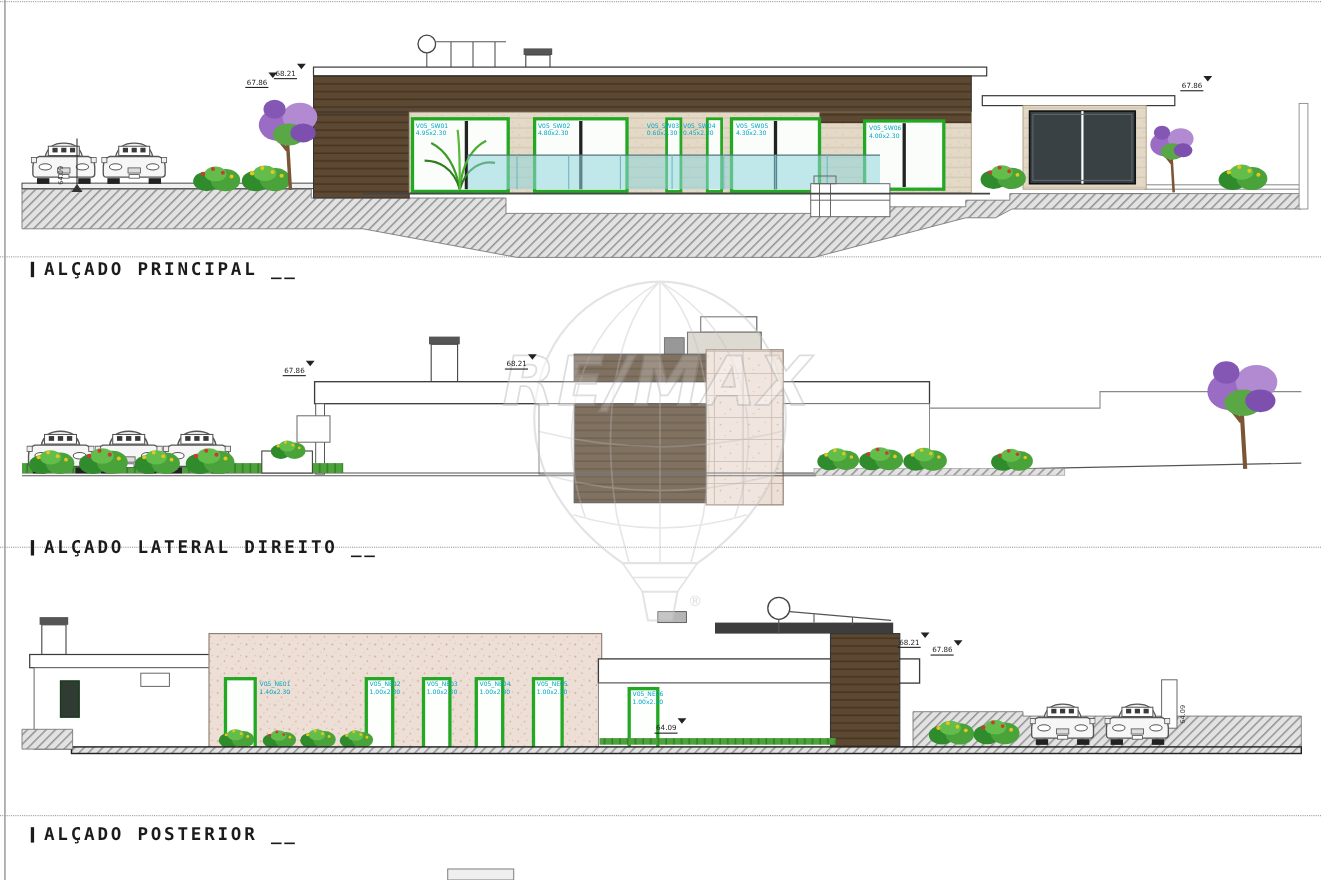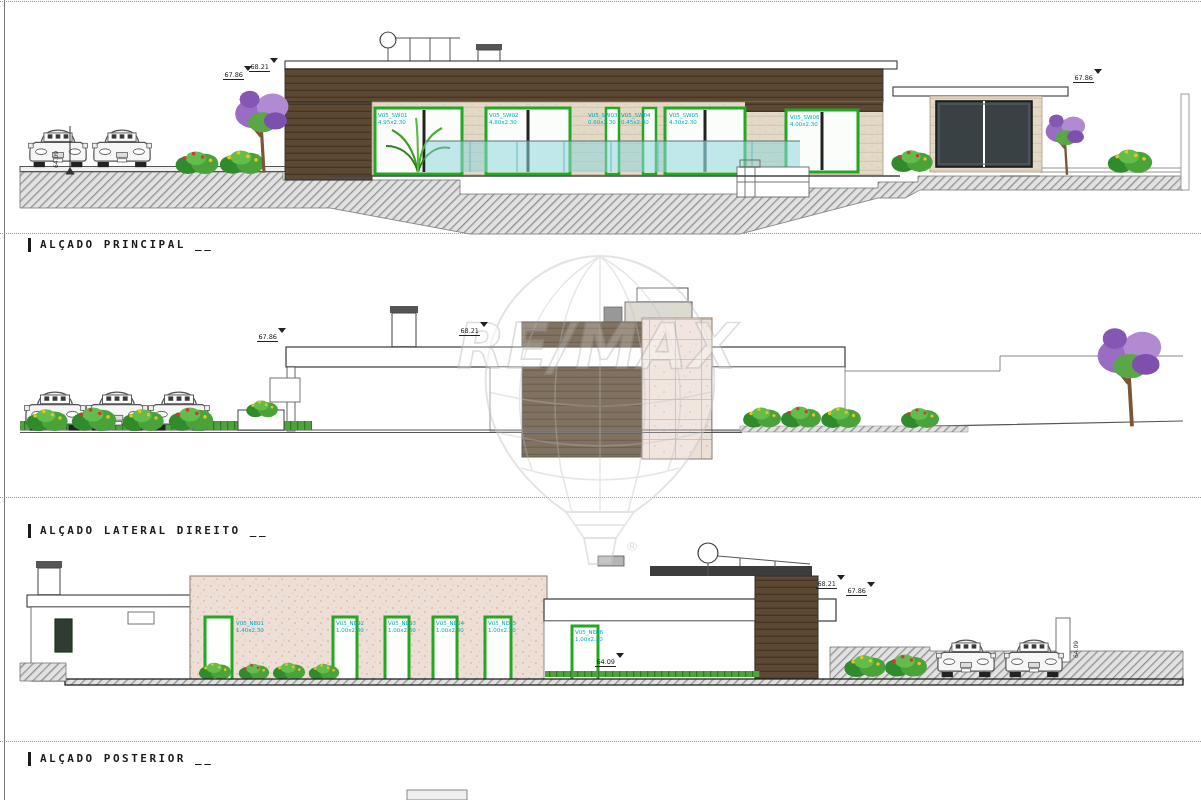--- a/index.html
+++ b/index.html
@@ -2,21 +2,21 @@
 <html><head>
 <meta charset="utf-8">
 <style>
   html,body{margin:0;padding:0;background:#fff;}
   #sheet{position:relative;width:1201px;height:800px;background:#ffffff;overflow:hidden;
          font-family:"Liberation Sans","DejaVu Sans",sans-serif;}
   #sheet svg{position:absolute;left:0;top:0;z-index:10;}
   .frame-left{position:absolute;left:4px;top:0;height:800px;border-left:1px solid #777;z-index:6;}
   .dotline{position:absolute;left:0;width:1201px;height:0;border-top:1px dotted #9a9a9a;z-index:6;}
   .slabel{position:absolute;left:28px;font-family:"DejaVu Sans Mono","Liberation Mono",monospace;
-          font-weight:bold;font-size:11px;letter-spacing:2.5px;color:#1b1b1b;
+          font-weight:bold;font-size:16px;letter-spacing:2.5px;color:#1b1b1b;
           border-left:3px solid #1b1b1b;padding-left:9px;line-height:14px;z-index:40;white-space:nowrap;}
   .wlabel{position:absolute;font-family:"DejaVu Sans",sans-serif;font-size:5.5px;line-height:1.2;
           color:#00a9c4;z-index:30;white-space:nowrap;}
   .wlabel span{display:block;}
   .marker{position:absolute;width:30px;text-align:right;z-index:30;
           font-family:"DejaVu Sans",sans-serif;font-size:6.5px;color:#222;}
   .marker .v{display:inline-block;border-bottom:1px solid #222;padding:0 1px;line-height:7px;}
   .marker .t{width:0;height:0;border-left:4px solid transparent;border-right:4px solid transparent;
              border-top:5px solid #222;margin:0 auto;}
   .vlabel{position:absolute;font-family:"DejaVu Sans",sans-serif;font-size:6px;color:#333;
@@ -276,21 +276,21 @@
       <path d="M600 256 C560 292 546 382 561 470 L572 512 M600 256 C522 300 504 392 532 470 M600 256 C640 292 654 382 639 470 L628 512 M600 256 C678 300 696 392 668 470 M600 256 C600 340 600 440 600 512" stroke="#cfcfcf" stroke-width="1.5" fill="none"></path>
       <path d="M489 392 Q600 420 711 392 M497 432 Q600 460 703 432 M521 468 Q600 492 679 468" stroke="#cfcfcf" stroke-width="1.5" fill="none"></path>
       <path d="M566 512 L584 538 M634 512 L616 538 M575 525 H625" stroke="#c9c9c9" stroke-width="1.5" fill="none"></path>
       <path d="M584 538 H616 L611 564 H589 Z" fill="rgba(255,255,255,0.45)" stroke="#c9c9c9" stroke-width="1.8"></path>
       <text x="598" y="368" text-anchor="middle" font-family="DejaVu Sans, sans-serif" font-size="62" font-weight="bold" font-style="italic" letter-spacing="2" fill="rgba(255,255,255,0.6)" stroke="#bdbdbd" stroke-width="1.6">RE/MAX</text>
       <text x="632" y="551" text-anchor="middle" font-family="DejaVu Sans, sans-serif" font-size="13" fill="#bdbdbd">®</text>
     </g>
   </svg>
 
   <div class="slabel" style="top:238px">ALÇADO PRINCIPAL __</div>
-  <div class="slabel" style="top:524px">ALÇADO LATERAL DIREITO __</div>
+  <div class="slabel" style="top:491px">ALÇADO LATERAL DIREITO __</div>
   <div class="slabel" style="top:752px">ALÇADO POSTERIOR __</div>
 
   <div class="wlabel" style="left:378px;top:112px">
       <span>V05_SW01</span>
       <span>4.95x2.30</span>
     </div>
   <div class="wlabel" style="left:489px;top:112px">
       <span>V05_SW02</span>
       <span>4.80x2.30</span>
     </div>

